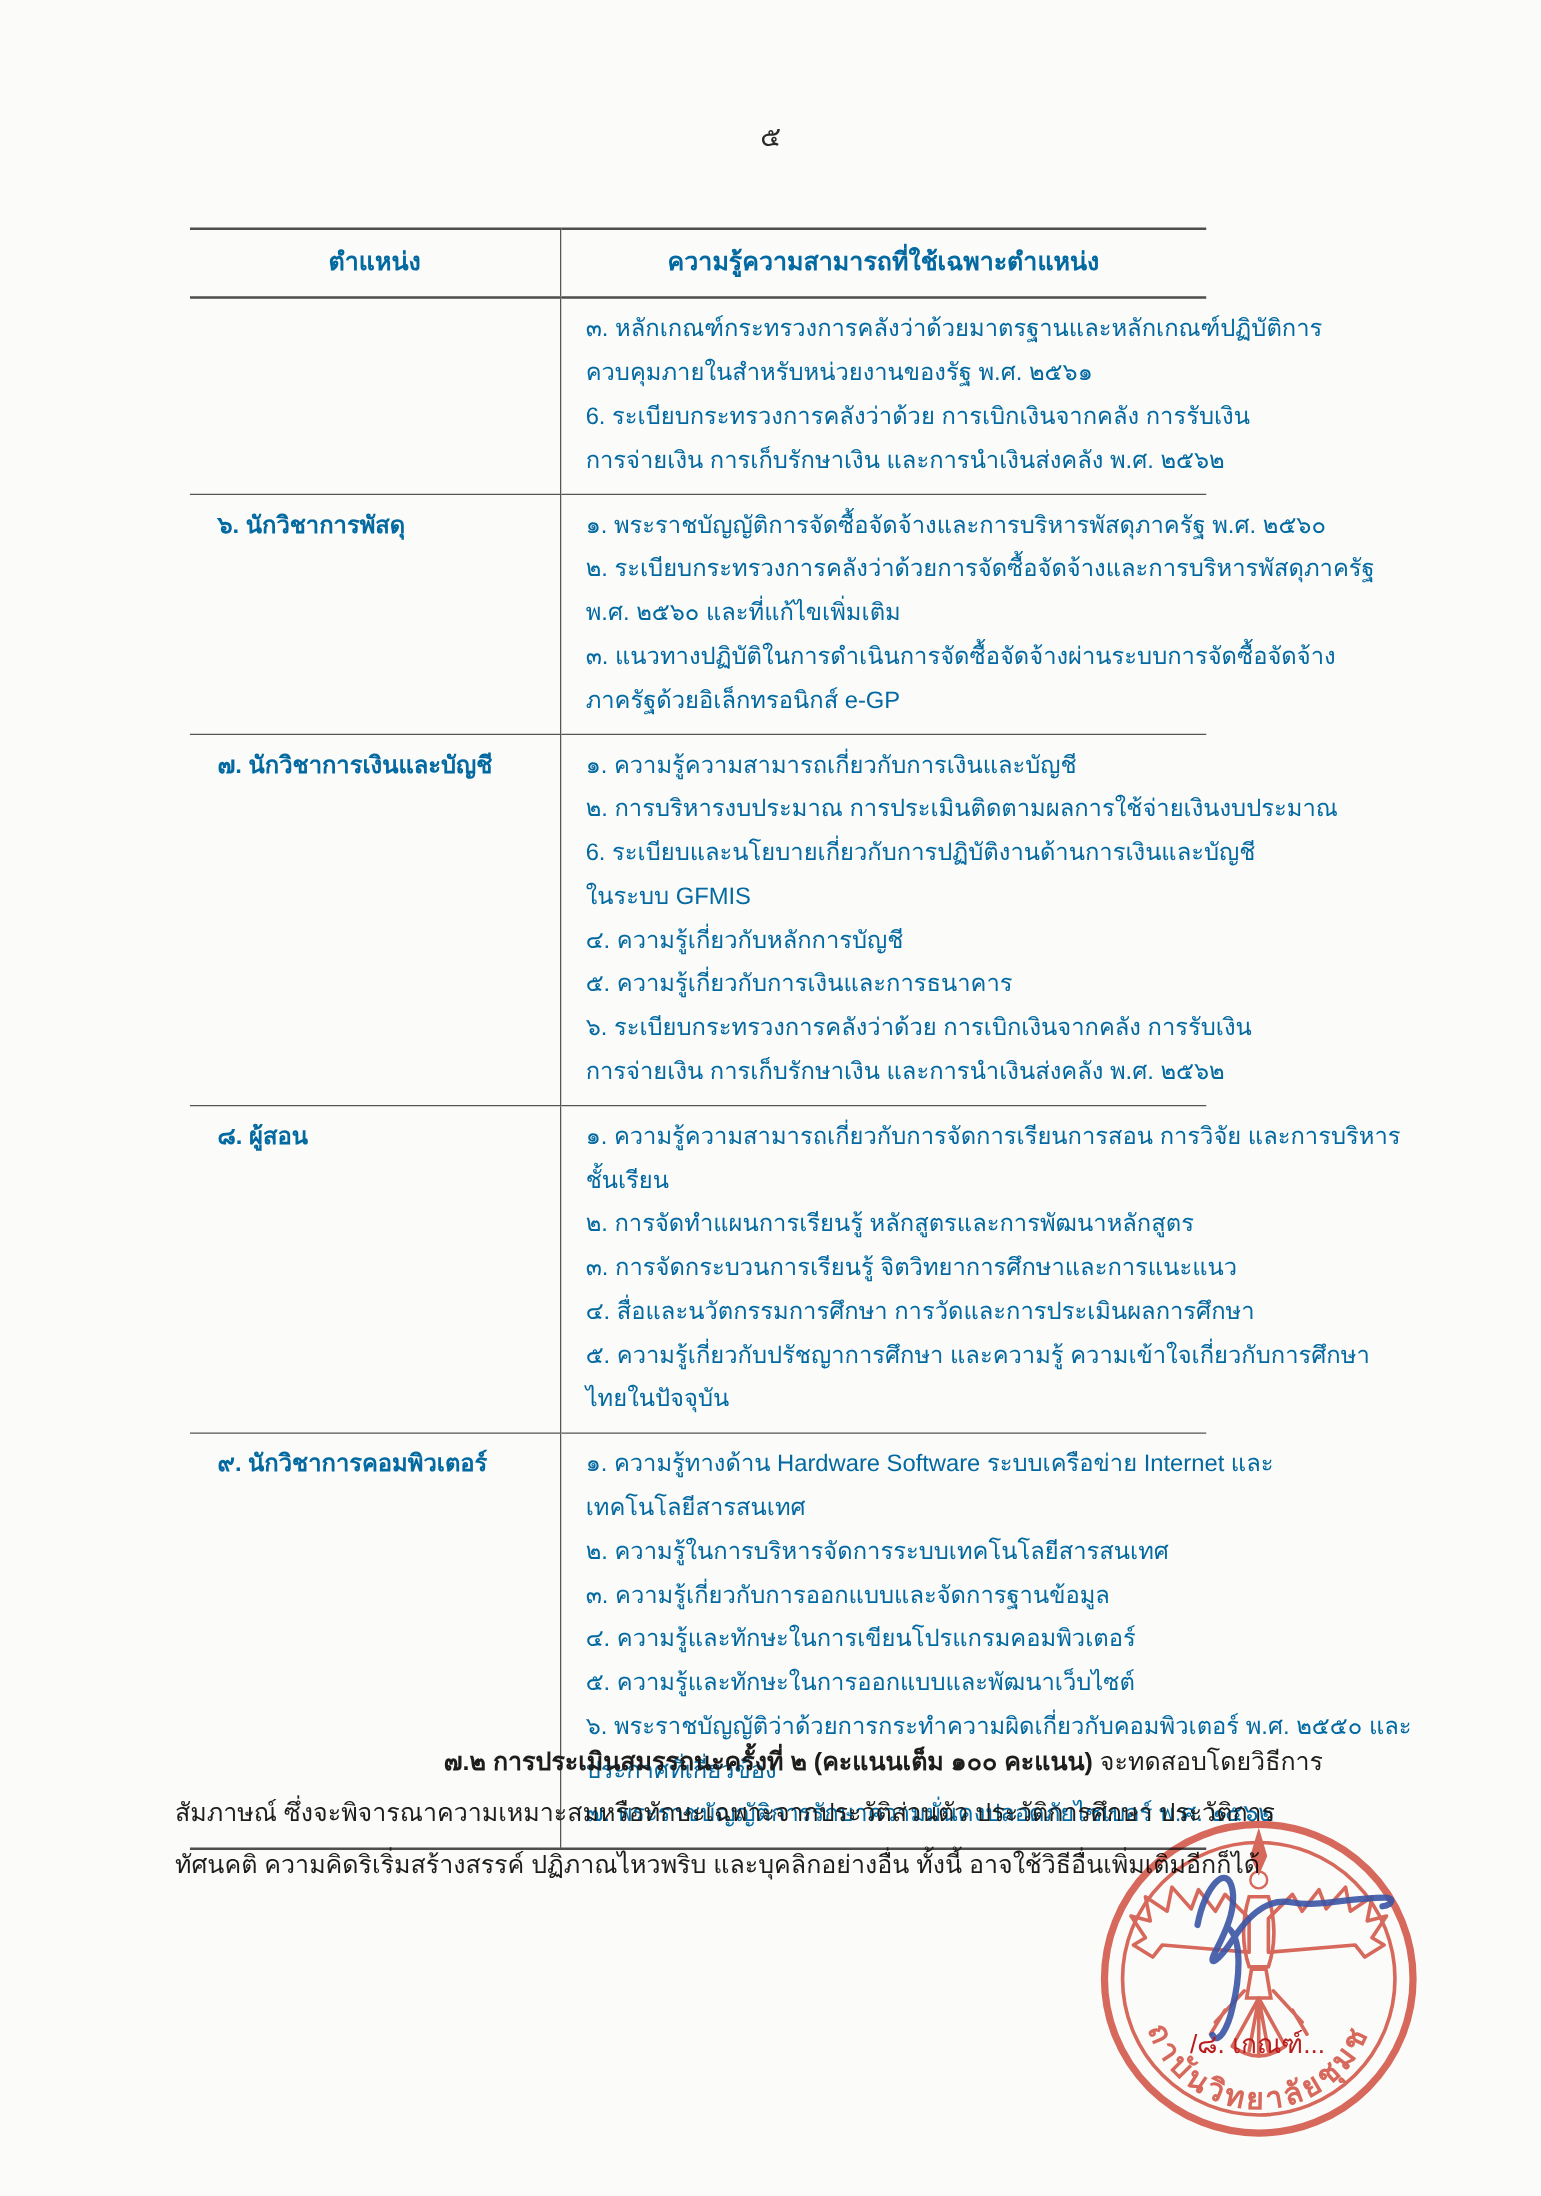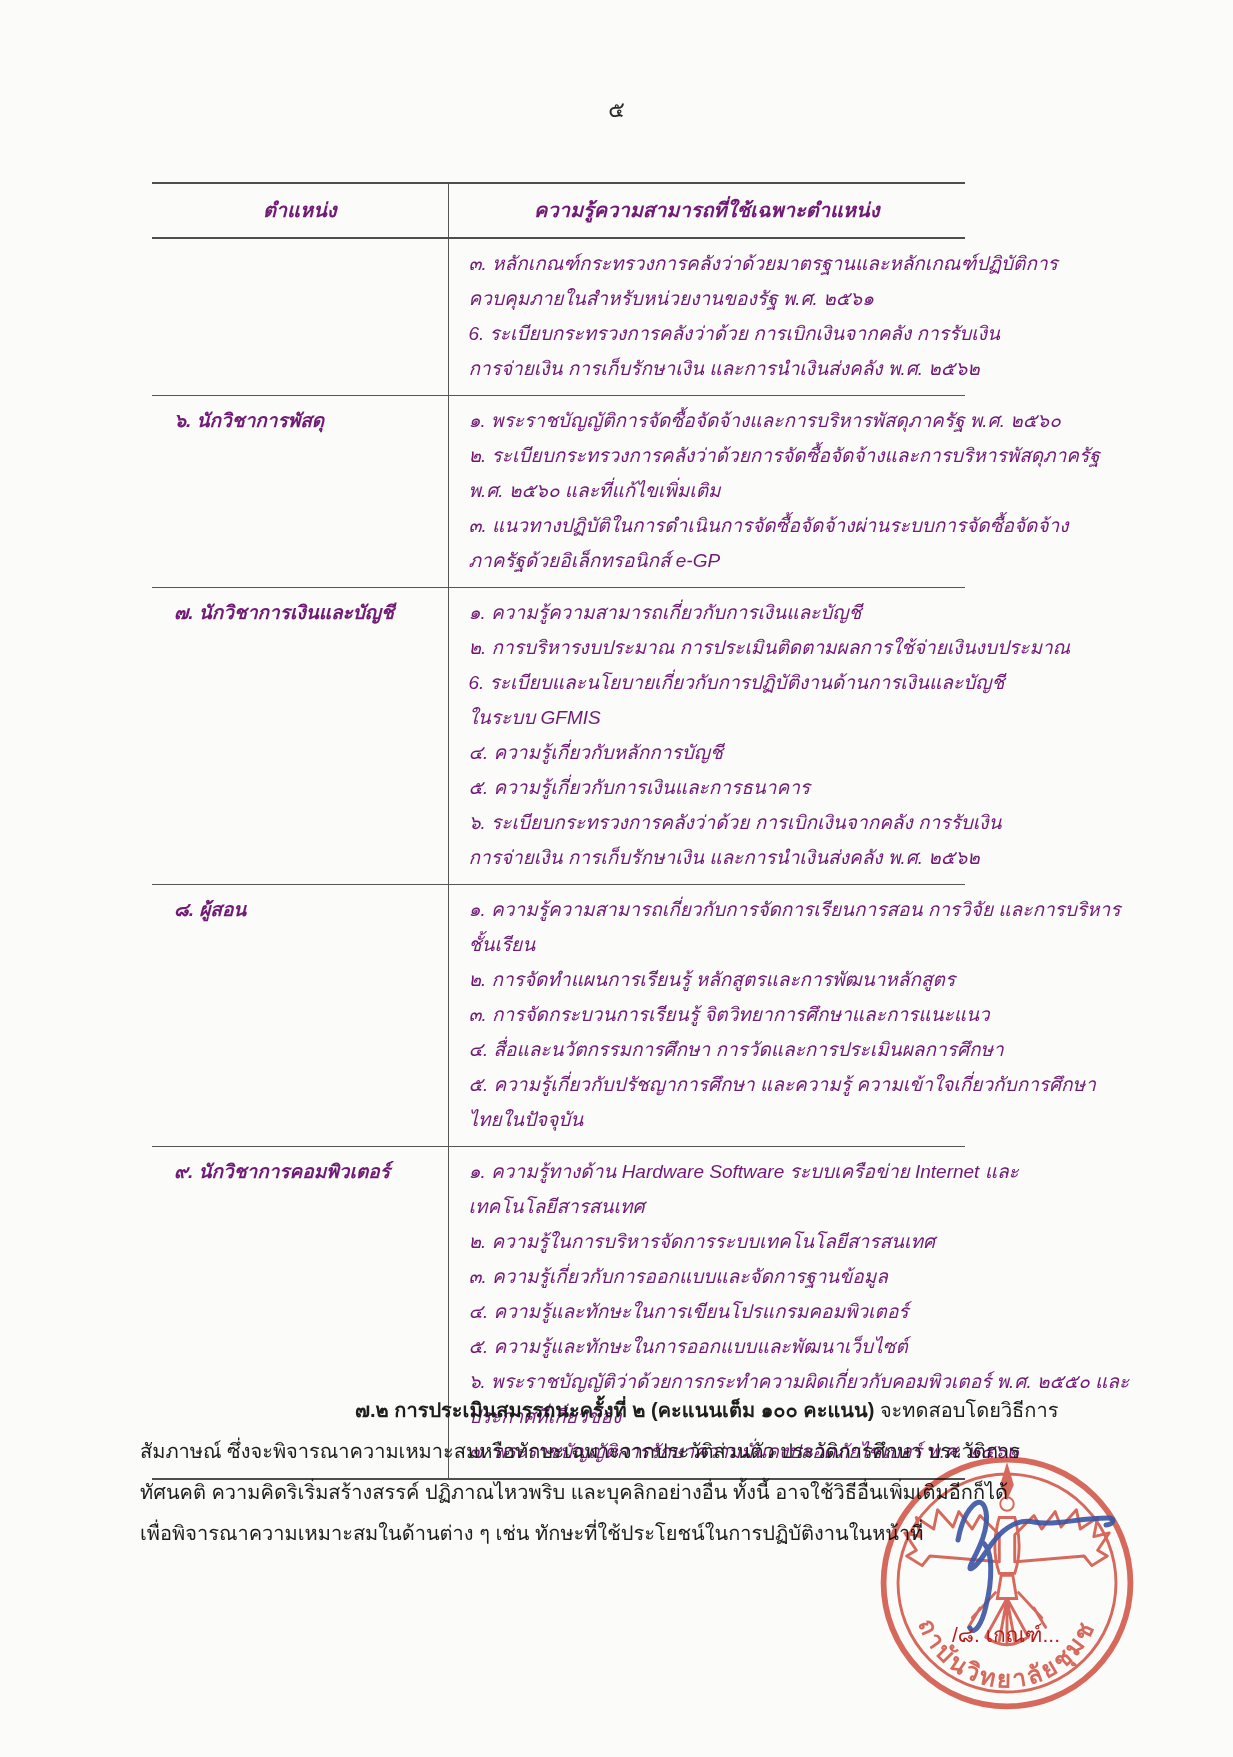--- a/index.html
+++ b/index.html
@@ -13,21 +13,21 @@
     overflow:hidden;
   }
   .page-number{
     position:absolute;top:92px;left:0;width:100%;
     text-align:center;font-size:22px;color:#2a2a2a;
   }
   
   .knowledge-table{
     position:absolute;left:152px;top:182px;width:813px;
     border-collapse:collapse;table-layout:fixed;
-    font-size:19px;line-height:35px;color:#701a75;font-style:italic;
+    font-size:19px;line-height:35px;color:#0369a1;
   }
   .knowledge-table col.c1{width:296px;}
   .knowledge-table thead td{
     border-top:2px solid #4e4e4e;
     border-bottom:2px solid #4e4e4e;
     font-weight:bold;text-align:center;font-size:20px;
     padding:9px 4px;
   }
   .knowledge-table tbody tr{border-bottom:1.5px solid #555;}
   .knowledge-table tbody tr:last-child{border-bottom:2px solid #4e4e4e;}
@@ -137,21 +137,20 @@
       </tbody>
   </table>
 
   <div class="closing-paragraph">
     <div class="p-line first">
       <span class="lead-bold">๗.๒ การประเมินสมรรถนะครั้งที่ ๒ (คะแนนเต็ม ๑๐๐ คะแนน)</span><span> จะทดสอบโดยวิธีการ</span>
     </div>
     <div id="para-lines">
         <div class="p-line">สัมภาษณ์ ซึ่งจะพิจารณาความเหมาะสมหรือทักษะเฉพาะจากประวัติส่วนตัว ประวัติการศึกษา ประวัติการ</div>
         <div class="p-line">ทัศนคติ ความคิดริเริ่มสร้างสรรค์ ปฏิภาณไหวพริบ และบุคลิกอย่างอื่น ทั้งนี้ อาจใช้วิธีอื่นเพิ่มเติมอีกก็ได้</div>
-        <div class="p-line">เพื่อพิจารณาความเหมาะสมในด้านต่าง ๆ เช่น ทักษะที่ใช้ประโยชน์ในการปฏิบัติงานในหน้าที่</div>
       </div>
   </div>
 
   <svg class="stamp" viewBox="0 0 280 280">
     <g stroke="#d24a3a" fill="none">
       <circle cx="140" cy="140" r="128" stroke-width="6"></circle>
       <circle cx="140" cy="140" r="113" stroke-width="3"></circle>
     </g>
     <g fill="#d24a3a" stroke="#d24a3a">
 

